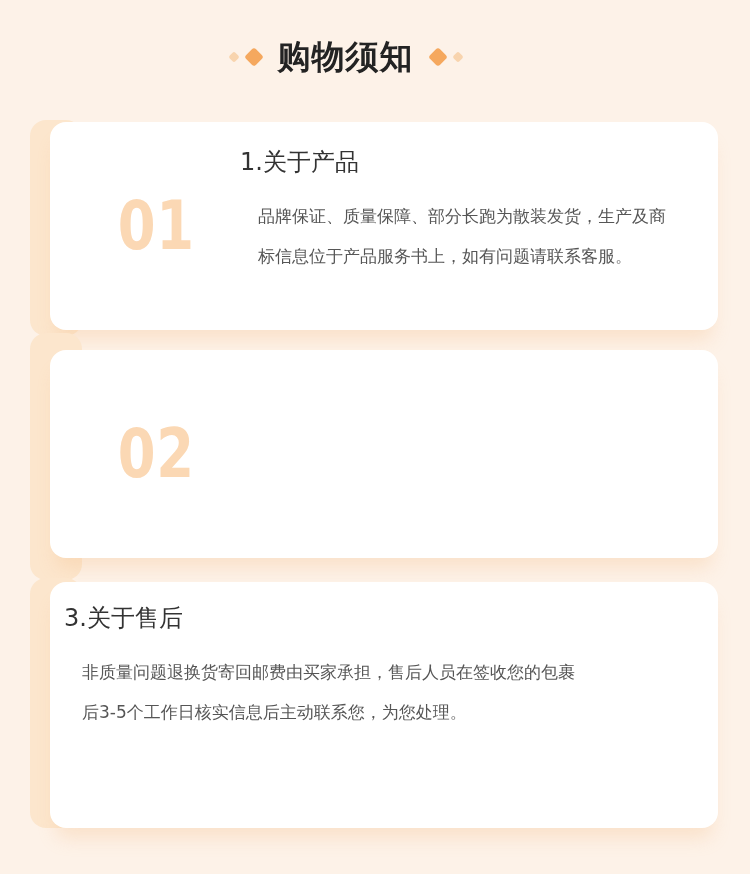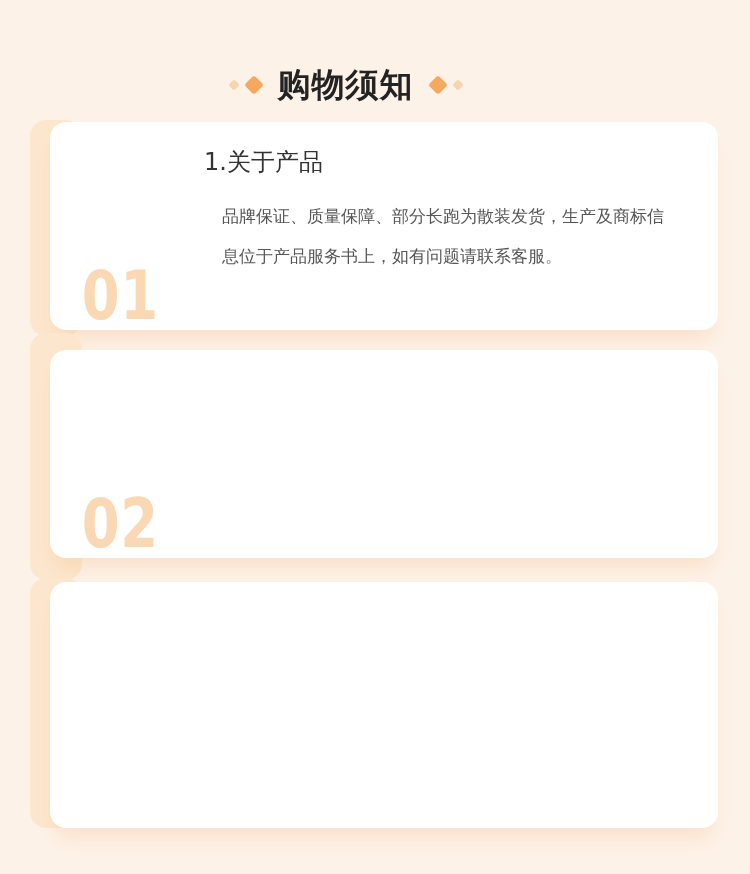--- a/index.html
+++ b/index.html
@@ -10,21 +10,20 @@
     background: var(--page-bg, #fdf2e8);
     font-family: "DejaVu Sans", "Liberation Sans", sans-serif;
   }
 
   
   .header {
     position: absolute; top: 36px; left: 0;
     width: 691px; height: 42px;
     display: flex; align-items: center; justify-content: center;
     gap: 9px;
-    margin-top: 28px;
   }
   .page-title {
     font-size: 33px; font-weight: bold;
     color: var(--title-color, #232323);
     letter-spacing: 1px;
     margin: 0 8px;
     line-height: 42px;
     white-space: nowrap;
   }
   .diamond { transform: rotate(45deg); flex: 0 0 auto; }
@@ -47,21 +46,21 @@
   }
   .spine-1 { top: 120px; height: 216px; }
   .panel-1 { top: 122px; height: 208px; }
   .spine-2 { top: 333px; height: 247px; }
   .panel-2 { top: 350px; height: 208px; }
   .spine-3 { top: 578px; height: 250px; }
   .panel-3 { top: 582px; height: 246px; }
 
   .num-col {
     flex: 0 0 140px; width: 140px;
-    display: flex; align-items: flex-end; justify-content: center;
+    display: flex; align-items: center; justify-content: center; padding-left: 36px;
   }
   .card-number {
     font-size: 68px; font-weight: bold;
     color: var(--number-color, #fbd8b4);
     transform: scaleX(0.8);
     letter-spacing: 1px;
     line-height: 1;
   }
   .content {
     flex: 1 1 auto;
@@ -107,13 +106,17 @@
 
 <div class="spine spine-2"></div>
 <section class="panel panel-2">
   <div class="num-col">
     <span class="card-number">02</span>
   </div>
 </section>
 
 <div class="spine spine-3"></div>
 <section class="panel panel-3">
+  <div class="content">
+    <h3 class="card-heading">3.关于售后</h3>
+    <p class="card-body">非质量问题退换货寄回邮费由买家承担，售后人员在签收您的包裹后3-5个工作日核实信息后主动联系您，为您处理。</p>
+  </div>
 </section>
 
 </body></html>

